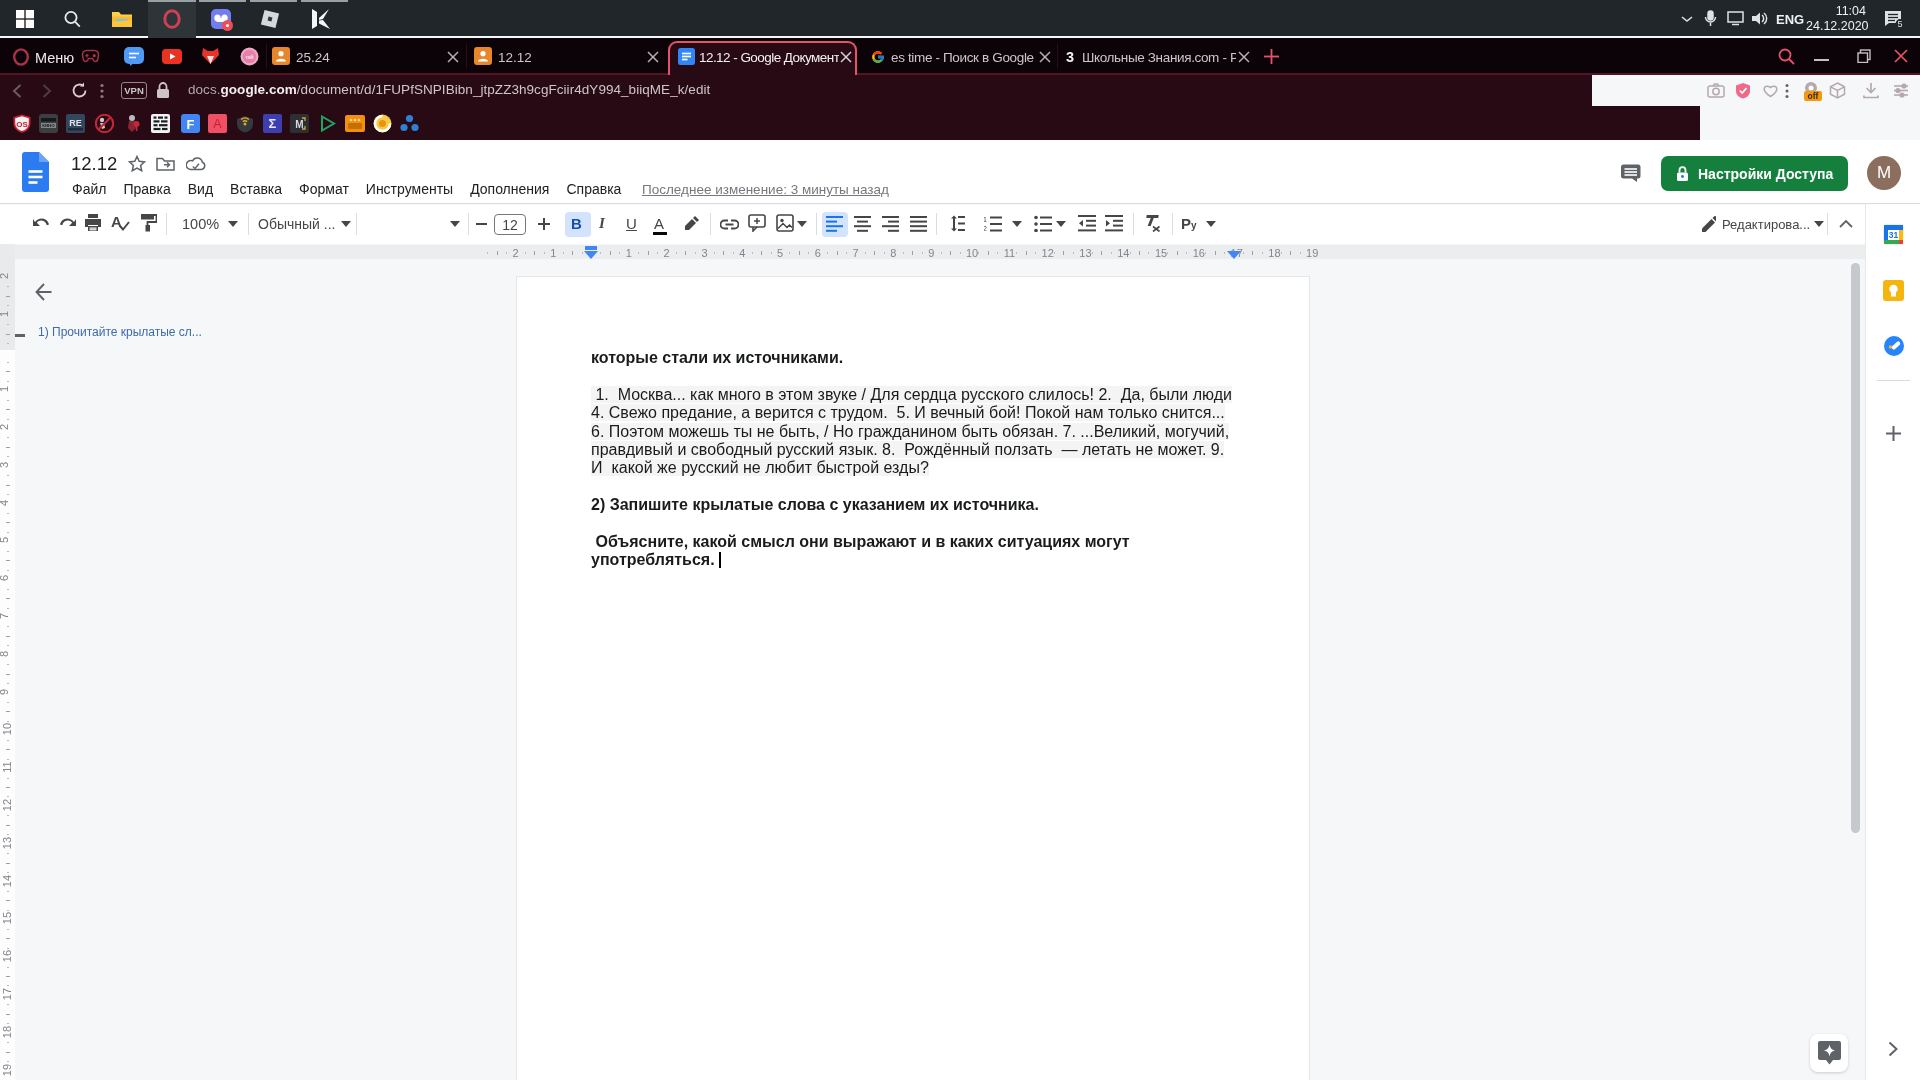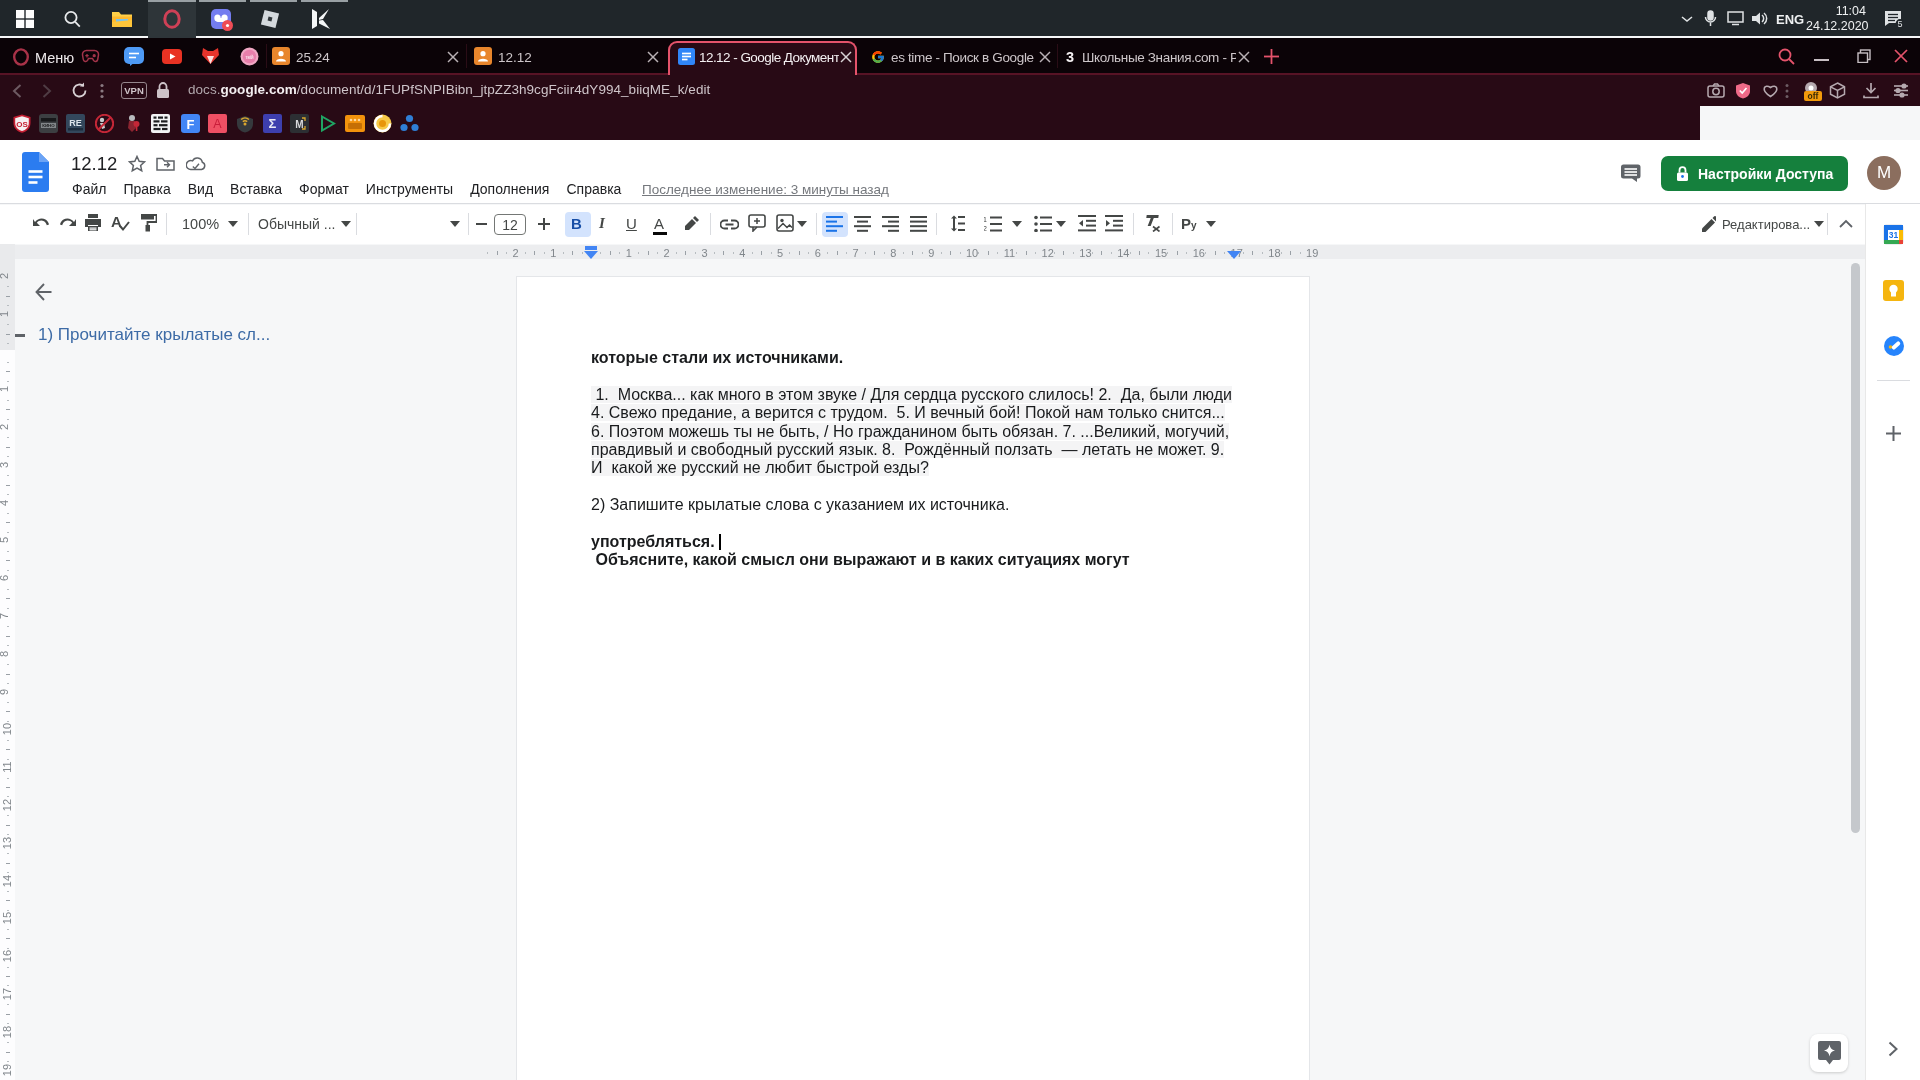--- a/index.html
+++ b/index.html
@@ -203,21 +203,21 @@
   <svg class="ab" style="left:1857px;top:11px" width="14" height="14" fill="none" stroke="#c7bfc3" stroke-width="1.4">
       <rect x="3.5" y="1" width="9.5" height="9.5"></rect>
       <rect x="1" y="4" width="9.5" height="9.5" fill="#0b0307"></rect>
     </svg>
   <svg class="ab" style="left:1894px;top:11px" width="14" height="14" stroke="#e4536b" stroke-width="1.7">
       <line x1="1" y1="1" x2="13" y2="13"></line>
       <line x1="13" y1="1" x2="1" y2="13"></line>
     </svg>
 </div>
 
-<div class="ab" id="addr" style="left:0;top:75px;width:1920px;height:31px;background:#280a15">
+<div class="ab" id="addr" style="left:0;top:75px;width:1592px;height:31px;background:#280a15">
   <svg class="ab" style="left:10px;top:8px" width="16" height="16" fill="none" stroke="#6d5a62" stroke-width="2">
       <path d="M10.5 2 L4 8 L10.5 14"></path>
     </svg>
   <svg class="ab" style="left:38px;top:8px" width="16" height="16" fill="none" stroke="#4f3c44" stroke-width="2">
       <path d="M5.5 2 L12 8 L5.5 14"></path>
     </svg>
   <svg class="ab" style="left:71px;top:7px" width="17" height="17" fill="none" stroke="#d8d1d4" stroke-width="1.8">
       <path d="M14.5 8.5 a6 6 0 1 1 -1.8-4.3"></path>
       <path d="M13 0.5 L13 4.5 L9 4.5" fill="#d8d1d4" stroke="none"></path>
     </svg>
@@ -682,31 +682,31 @@
 
   <div class="ab" id="doctext" style="left:591px;top:90px;width:660px;font-size:16px;line-height:18.4px;color:#191b1d">
 <div style="font-weight:bold">которые стали их источниками.</div>
 <div>&nbsp;</div>
 <div><span class="hl"> 1.  Москва... как много в этом звуке / Для сердца русского слилось! 2.  Да, были люди</span></div>
 <div><span class="hl">4. Свежо предание, а верится с трудом.  5. И вечный бой! Покой нам только снится...</span></div>
 <div><span class="hl">6. Поэтом можешь ты не быть, / Но гражданином быть обязан. 7. ...Великий, могучий,</span></div>
 <div><span class="hl">правдивый и свободный русский язык. 8.  Рождённый ползать  — летать не может. 9.</span></div>
 <div><span class="hl">И  какой же русский не любит быстрой езды?</span></div>
 <div>&nbsp;</div>
-<div style="font-weight:normal">2) Запишите крылатые слова с указанием их источника.</div>
+<div style="font-weight:bold">2) Запишите крылатые слова с указанием их источника.</div>
 <div>&nbsp;</div>
+<div style="font-weight:bold"> Объясните, какой смысл они выражают и в каких ситуациях могут</div>
 <div style="font-weight:bold">употребляться. <span style="display:inline-block;width:2px;height:16px;background:#000;vertical-align:-3px"></span></div>
-<div style="font-weight:bold"> Объясните, какой смысл они выражают и в каких ситуациях могут</div>
   </div>
 
   <svg class="ab" style="left:35px;top:24px" width="17" height="18" fill="none" stroke="#5f6368" stroke-width="1.9">
       <path d="M9 1 L1.5 9 L9 17 M2 9 L16.5 9"></path>
     </svg>
   <div class="ab" style="left:15px;top:75px;width:10px;height:2.5px;background:#5f6368"></div>
-  <div class="ab" style="left:38px;top:66px;font-size:17px;color:#3d6ba6">1) Прочитайте крылатые сл...</div>
+  <div class="ab" style="left:38px;top:66px;font-size:12px;color:#3d6ba6">1) Прочитайте крылатые сл...</div>
 
   <div class="ab" style="left:1851px;top:4px;width:9px;height:570px;background:#c5c8cc;border-radius:5px"></div>
 
   <div class="ab" style="left:1810px;top:775px;width:38px;height:38px;background:#fff;border-radius:8px;box-shadow:0 1px 3px rgba(0,0,0,.18)"></div>
   <svg class="ab" style="left:1818px;top:782px" width="23" height="25">
       <path d="M2 0 h19 a2 2 0 0 1 2 2 v15 a2 2 0 0 1-2 2 h-6 l-3.5 4.5 L8 19 H2 a2 2 0 0 1-2-2 V2 a2 2 0 0 1 2-2 Z" fill="#5f6368"></path>
       <path d="M11.5 3.5 C12 7 13.5 8.8 17 9.5 C13.5 10.2 12 12 11.5 15.5 C11 12 9.5 10.2 6 9.5 C9.5 8.8 11 7 11.5 3.5 Z" fill="#fff"></path>
     </svg>
 </div>
 

